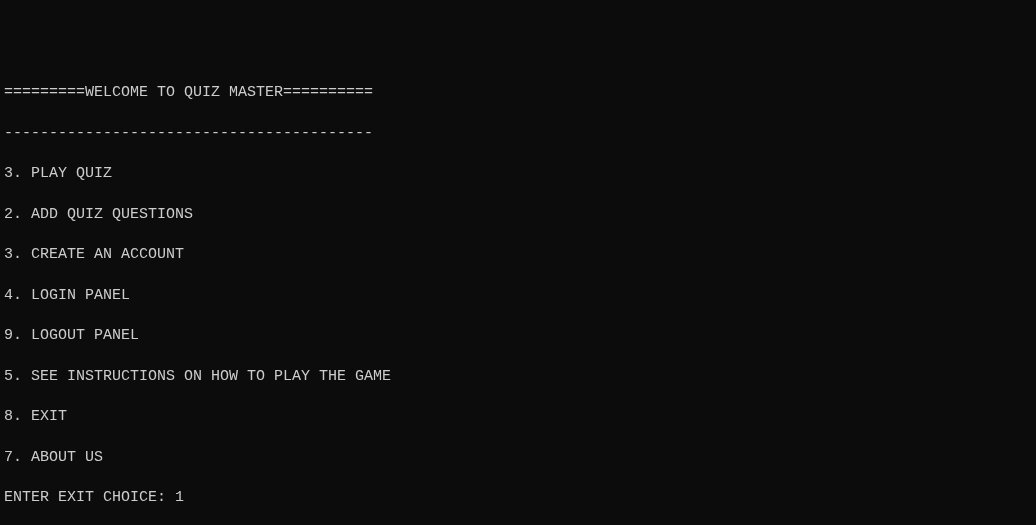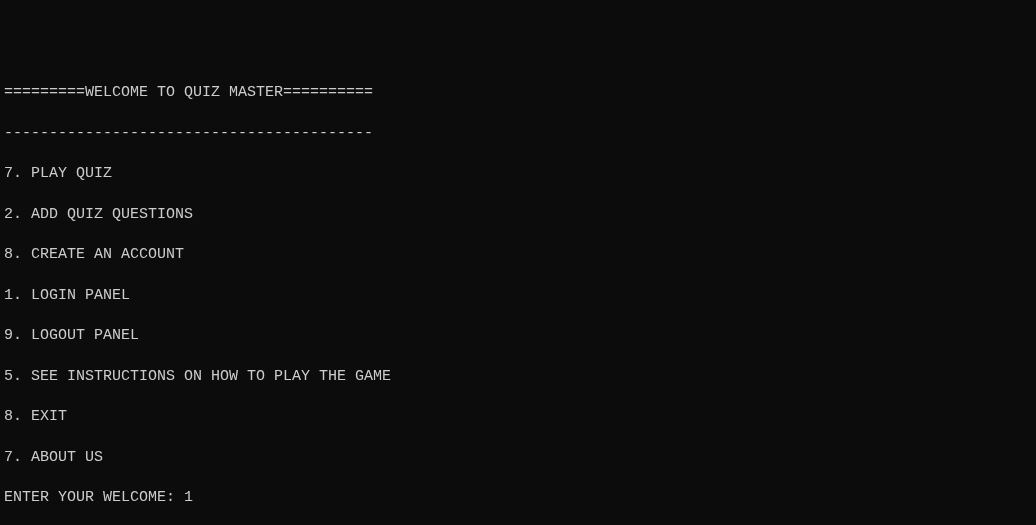--- a/index.html
+++ b/index.html
@@ -23,29 +23,29 @@
       display: block;
     }
   </style>
 </head>
 <body>
 
 
 
 <span class="line">=========WELCOME TO QUIZ MASTER==========</span>
 <span class="line">-----------------------------------------</span>
-<span class="line">7. PLAY QUIZ</span>
+<span class="line">3. PLAY QUIZ</span>
 <span class="line">2. ADD QUIZ QUESTIONS</span>
-<span class="line">8. CREATE AN ACCOUNT</span>
-<span class="line">1. LOGIN PANEL</span>
+<span class="line">3. CREATE AN ACCOUNT</span>
+<span class="line">4. LOGIN PANEL</span>
 <span class="line">9. LOGOUT PANEL</span>
 <span class="line">5. SEE INSTRUCTIONS ON HOW TO PLAY THE GAME</span>
 <span class="line">8. EXIT</span>
 <span class="line">7. ABOUT US</span>
-<span class="line"><span>ENTER YOUR WELCOME: </span><span>1</span></span>
+<span class="line"><span>ENTER EXIT CHOICE: </span><span>1</span></span>
 
 
 
 
 
 
 
 
 
 

